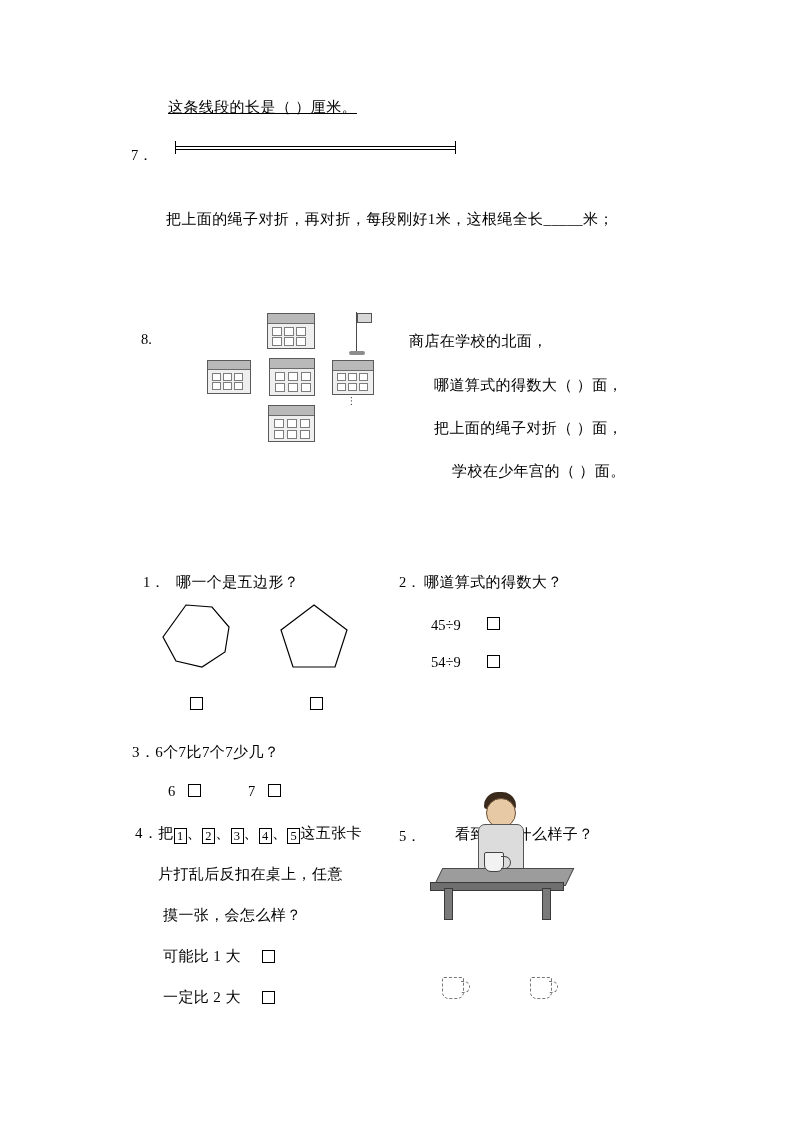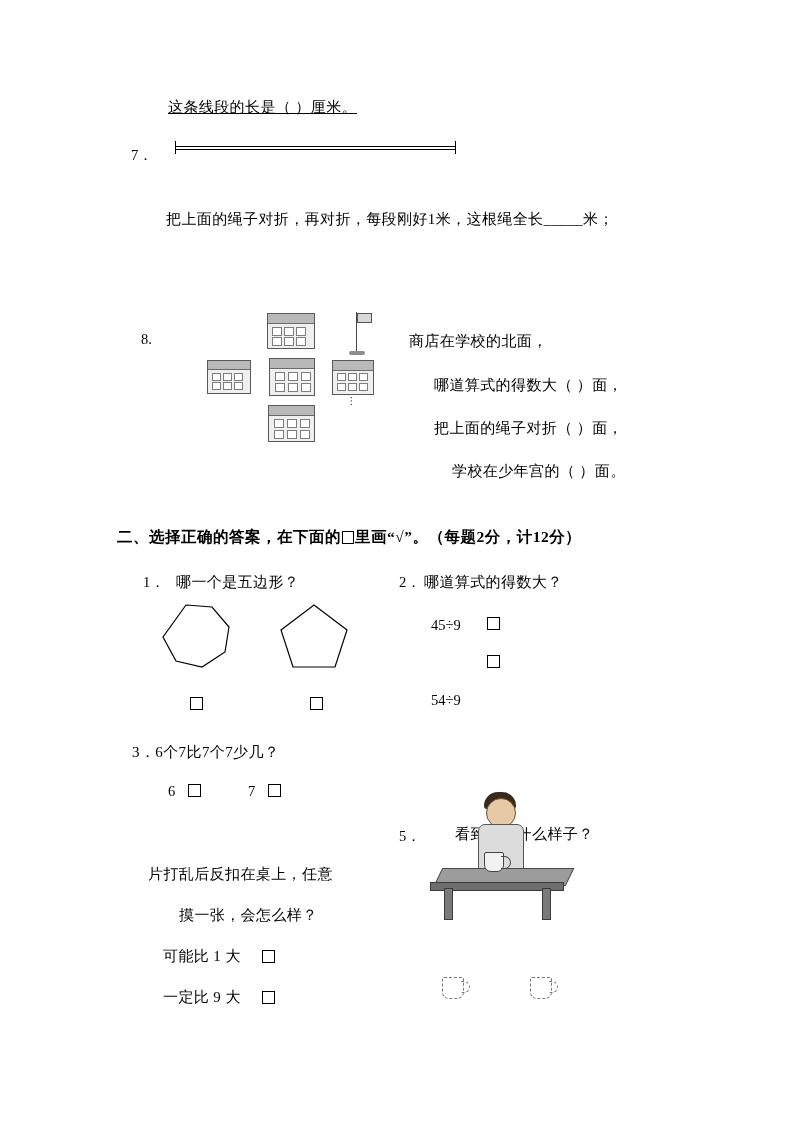--- a/index.html
+++ b/index.html
@@ -319,23 +319,20 @@
     </div>
 
     <div class="dots" style="left:143px; top:86px; writing-mode:vertical-rl;">···</div>
   </div>
 
   <div class="txt" style="left:409px; top:331px;">商店在学校的北面，</div>
   <div class="txt" style="left:434px; top:375px;">哪道算式的得数大（    ）面，</div>
   <div class="txt" style="left:434px; top:418px;">把上面的绳子对折（    ）面，</div>
   <div class="txt" style="left:452px; top:461px;">学校在少年宫的（    ）面。</div>
 
-  <div class="sec-head" style="left:117px; top:527px;">
-    <span>二、选择正确的答案，在下面的</span><span class="cbox-inline"></span><span>里画“√”。（每题2分，计12分）</span>
-  </div>
 
   <div class="num" style="left:143px; top:573px;">1．</div>
   <div class="txt" style="left:176px; top:572px;">哪一个是五边形？</div>
 
   <svg class="shape-svg" style="left:160px; top:603px;" width="75" height="68" viewBox="0 0 75 68">
     <polygon points="26,2 52,4 69,24 65,49 42,64 16,58 3,34" fill="none" stroke="#000" stroke-width="1.2"></polygon>
   </svg>
 
   <svg class="shape-svg" style="left:278px; top:603px;" width="72" height="68" viewBox="0 0 72 68">
     <polygon points="36,2 69,27 57,64 15,64 3,27" fill="none" stroke="#000" stroke-width="1.2"></polygon>
@@ -343,40 +340,43 @@
 
   <div class="cbox" style="left:190px; top:697px;"></div>
   <div class="cbox" style="left:310px; top:697px;"></div>
 
   <div class="num" style="left:399px; top:573px;">2．</div>
   <div class="txt" style="left:424px; top:572px;">哪道算式的得数大？</div>
 
   <div class="num" style="left:431px; top:617px;">45÷9</div>
   <div class="cbox" style="left:487px; top:617px;"></div>
 
-  <div class="num" style="left:431px; top:692px;">54÷9</div>
+  <div class="num" style="left:431px; top:654px;">54÷9</div>
   <div class="cbox" style="left:487px; top:655px;"></div>
 
   <div class="txt" style="left:132px; top:742px;">
     <span>3．</span><span>6个7比7个7少几？</span>
   </div>
 
   <div class="num" style="left:168px; top:783px;">6</div>
   <div class="cbox" style="left:188px; top:784px;"></div>
 
   <div class="num" style="left:248px; top:783px;">7</div>
   <div class="cbox" style="left:268px; top:784px;"></div>
 
-  <div class="txt" style="left:148px; top:864px;text-align:right;">片打乱后反扣在桌上，任意</div>
-  <div class="txt" style="left:163px; top:905px;margin-left:16px;">摸一张，会怎么样？</div>
+  <div class="txt" style="left:135px; top:823px;">
+    <span>4．</span><span>把</span><span class="cardbox">1</span>、<span class="cardbox">2</span>、<span class="cardbox">3</span>、<span class="cardbox">4</span>、<span class="cardbox">5</span><span>这五张卡</span>
+  </div>
+  <div class="txt" style="left:158px; top:864px;text-align:right;">片打乱后反扣在桌上，任意</div>
+  <div class="txt" style="left:163px; top:905px;">摸一张，会怎么样？</div>
 
   <div class="txt" style="left:163px; top:946px;">可能比 1 大</div>
   <div class="cbox" style="left:262px; top:950px;"></div>
 
-  <div class="txt" style="left:163px; top:987px;">一定比 9 大</div>
+  <div class="txt" style="left:163px; top:987px;">一定比 2 大</div>
   <div class="cbox" style="left:262px; top:991px;"></div>
 
   <div class="num" style="left:399px; top:827px;">5．</div>
   <div class="txt" style="left:455px; top:824px;">看到的是什么样子？</div>
 
   <div class="illus">
 
     <div class="hair" style="left:54px; top:2px; width:32px; height:17px;"></div>
     <div class="head" style="left:56px; top:8px; width:28px; height:28px;"></div>
     <div class="body-sh" style="left:48px; top:34px; width:44px; height:48px;"></div>

